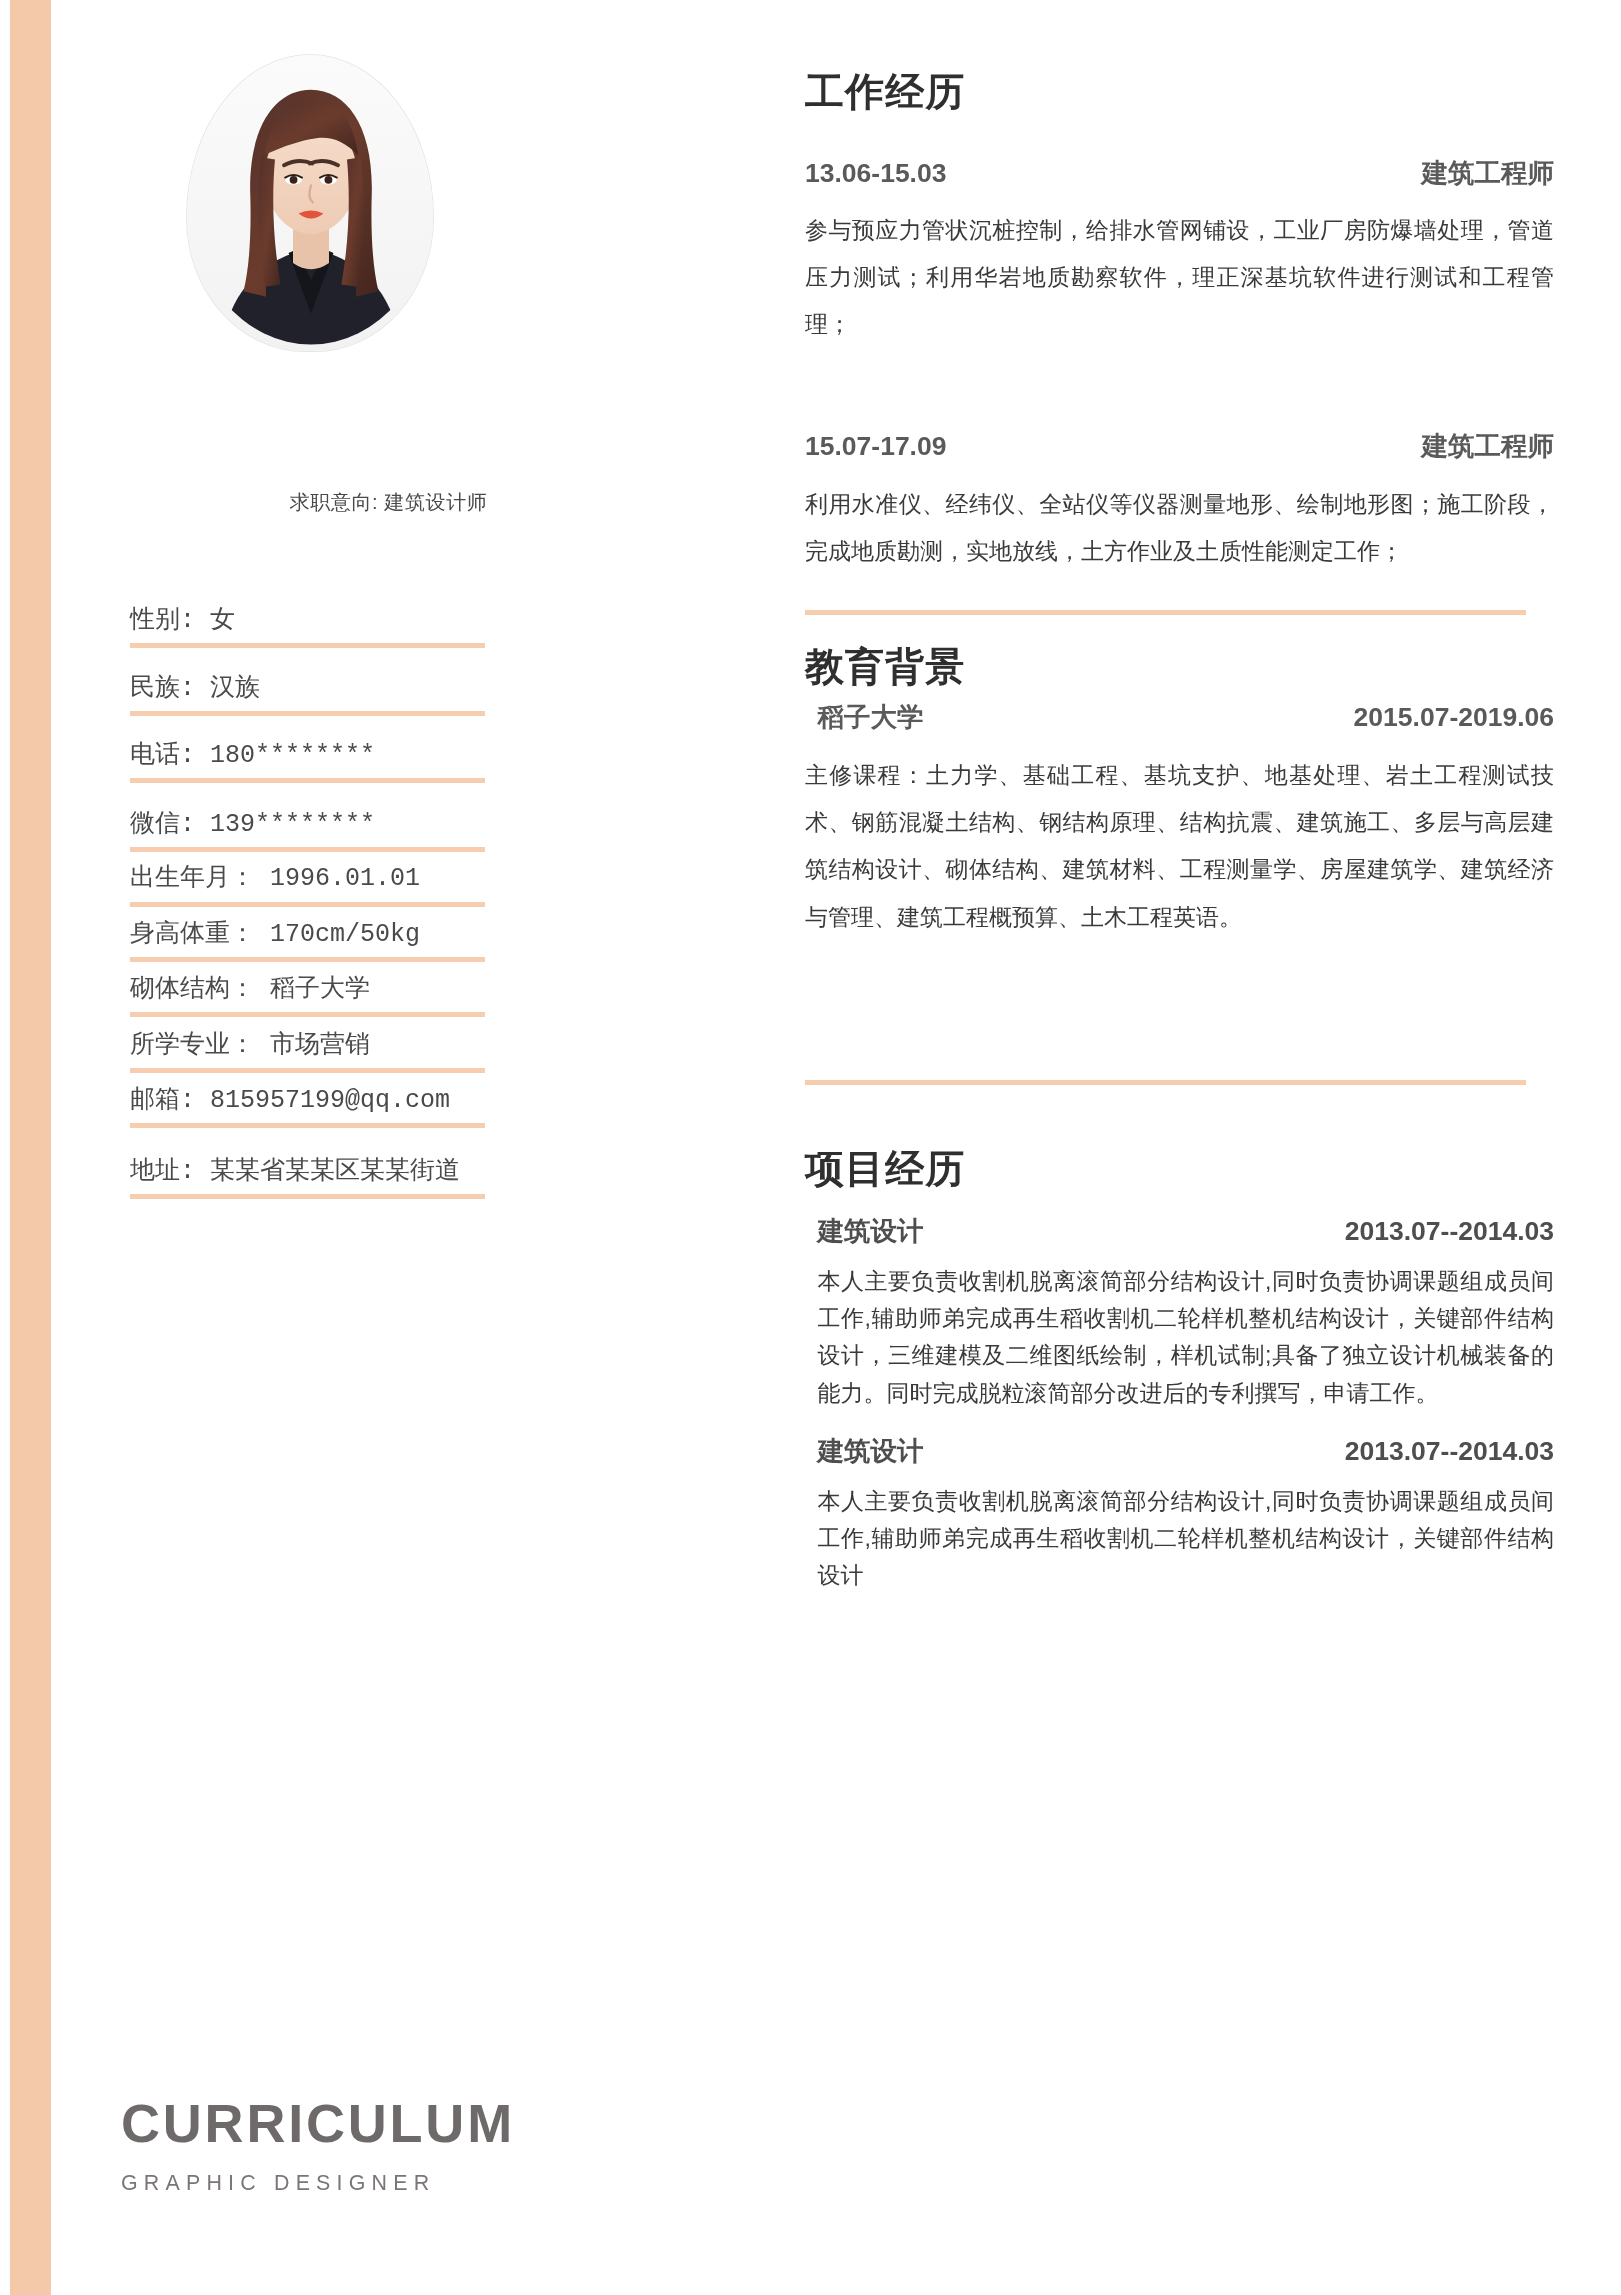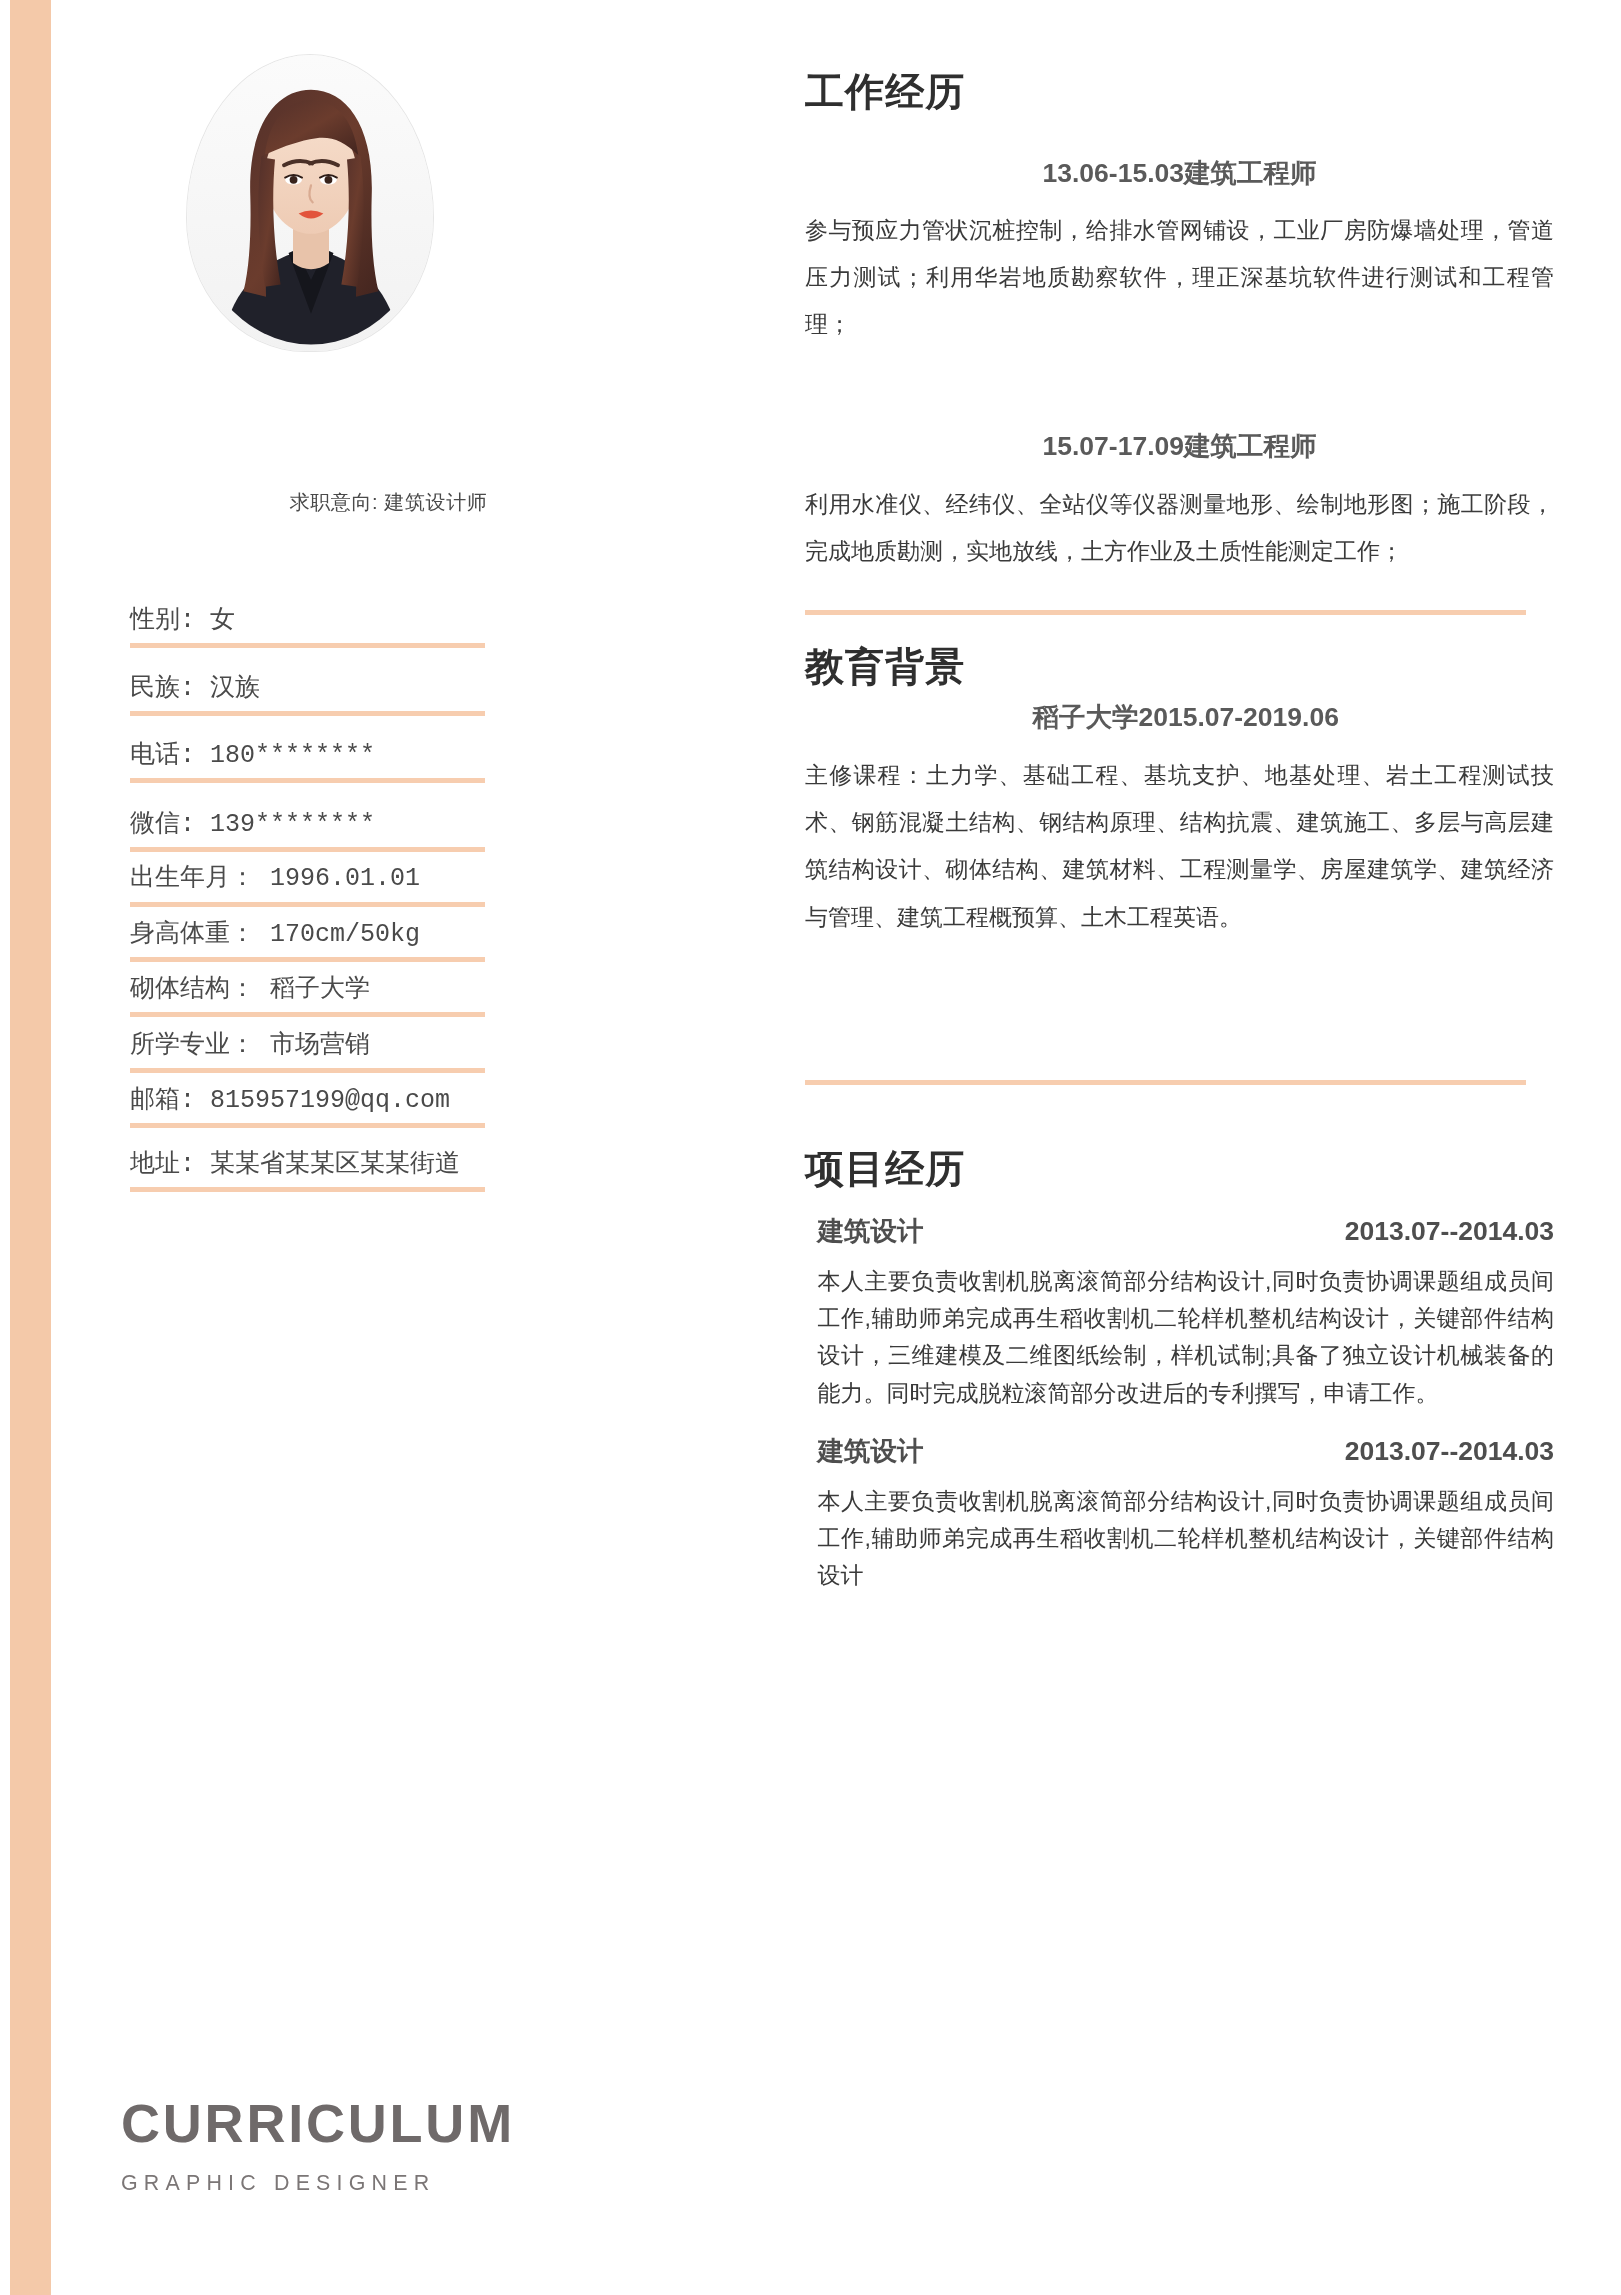--- a/index.html
+++ b/index.html
@@ -120,21 +120,21 @@
   }
   .sec-title{
     font-size:39px;
     font-weight:bold;
     color:#2f2f2f;
     line-height:1;
     letter-spacing:1.1px;
   }
   .entry-head{
     display:flex;
-    justify-content:center;
+    justify-content:space-between;
     align-items:baseline;
   }
   .entry-head .eh-left,
   .entry-head .eh-right{
     font-size:26.5px;
     font-weight:bold;
     color:#5a5a5a;
     line-height:1.1;
     white-space:nowrap;
   }
@@ -263,21 +263,21 @@
         <div class="info-rule"></div>
       </div>
       <div class="info-row" style="margin-top:12.4px;">
         <div class="info-text">所学专业： 市场营销</div>
         <div class="info-rule"></div>
       </div>
       <div class="info-row" style="margin-top:12.4px;">
         <div class="info-text">邮箱: 815957199@qq.com</div>
         <div class="info-rule"></div>
       </div>
-      <div class="info-row" style="margin-top:21px;">
+      <div class="info-row" style="margin-top:28px;">
         <div class="info-text">地址: 某某省某某区某某街道</div>
         <div class="info-rule"></div>
       </div>
     </div>
 
     <div class="wordmark">
       <div class="wm-title">CURRICULUM</div>
       <div class="wm-sub">GRAPHIC DESIGNER</div>
     </div>
   </aside>

